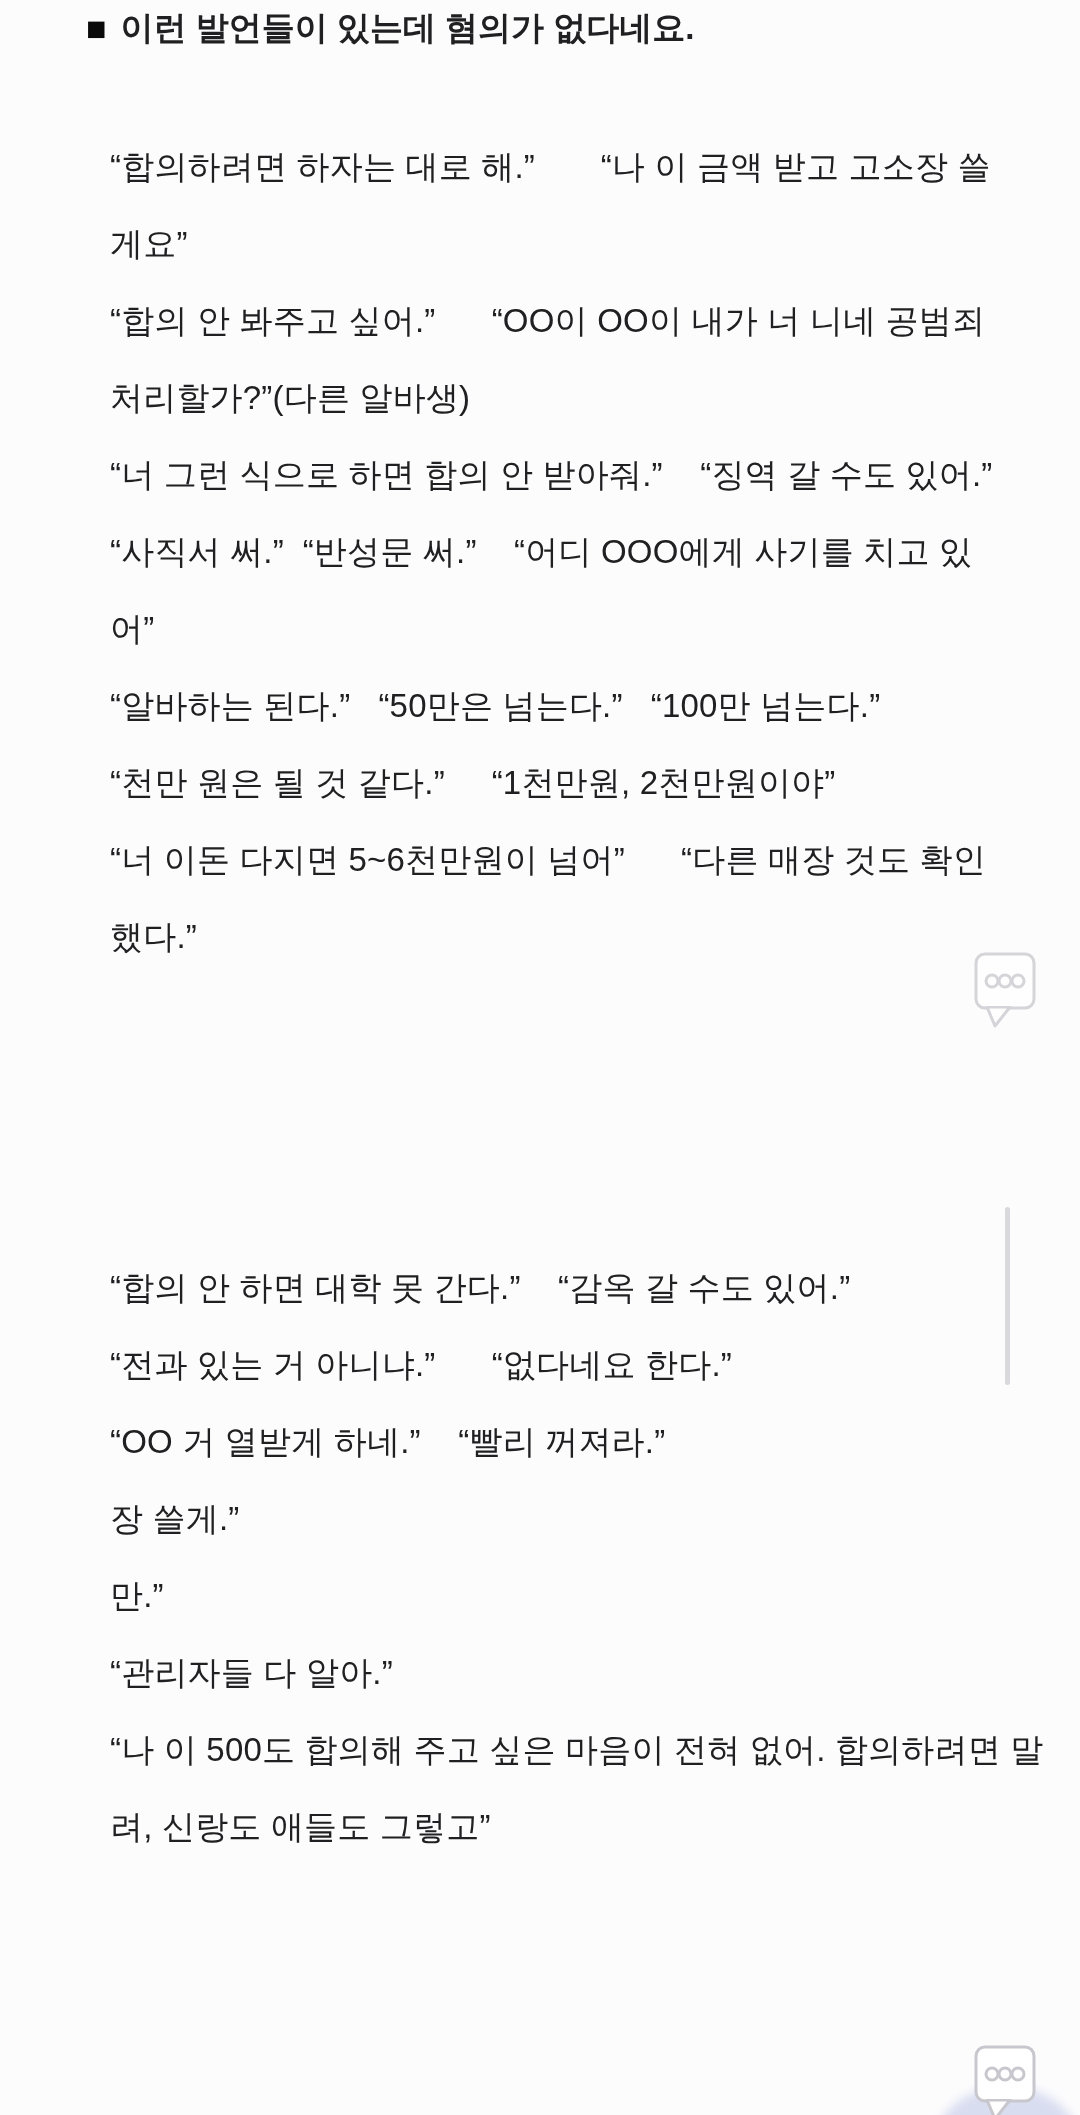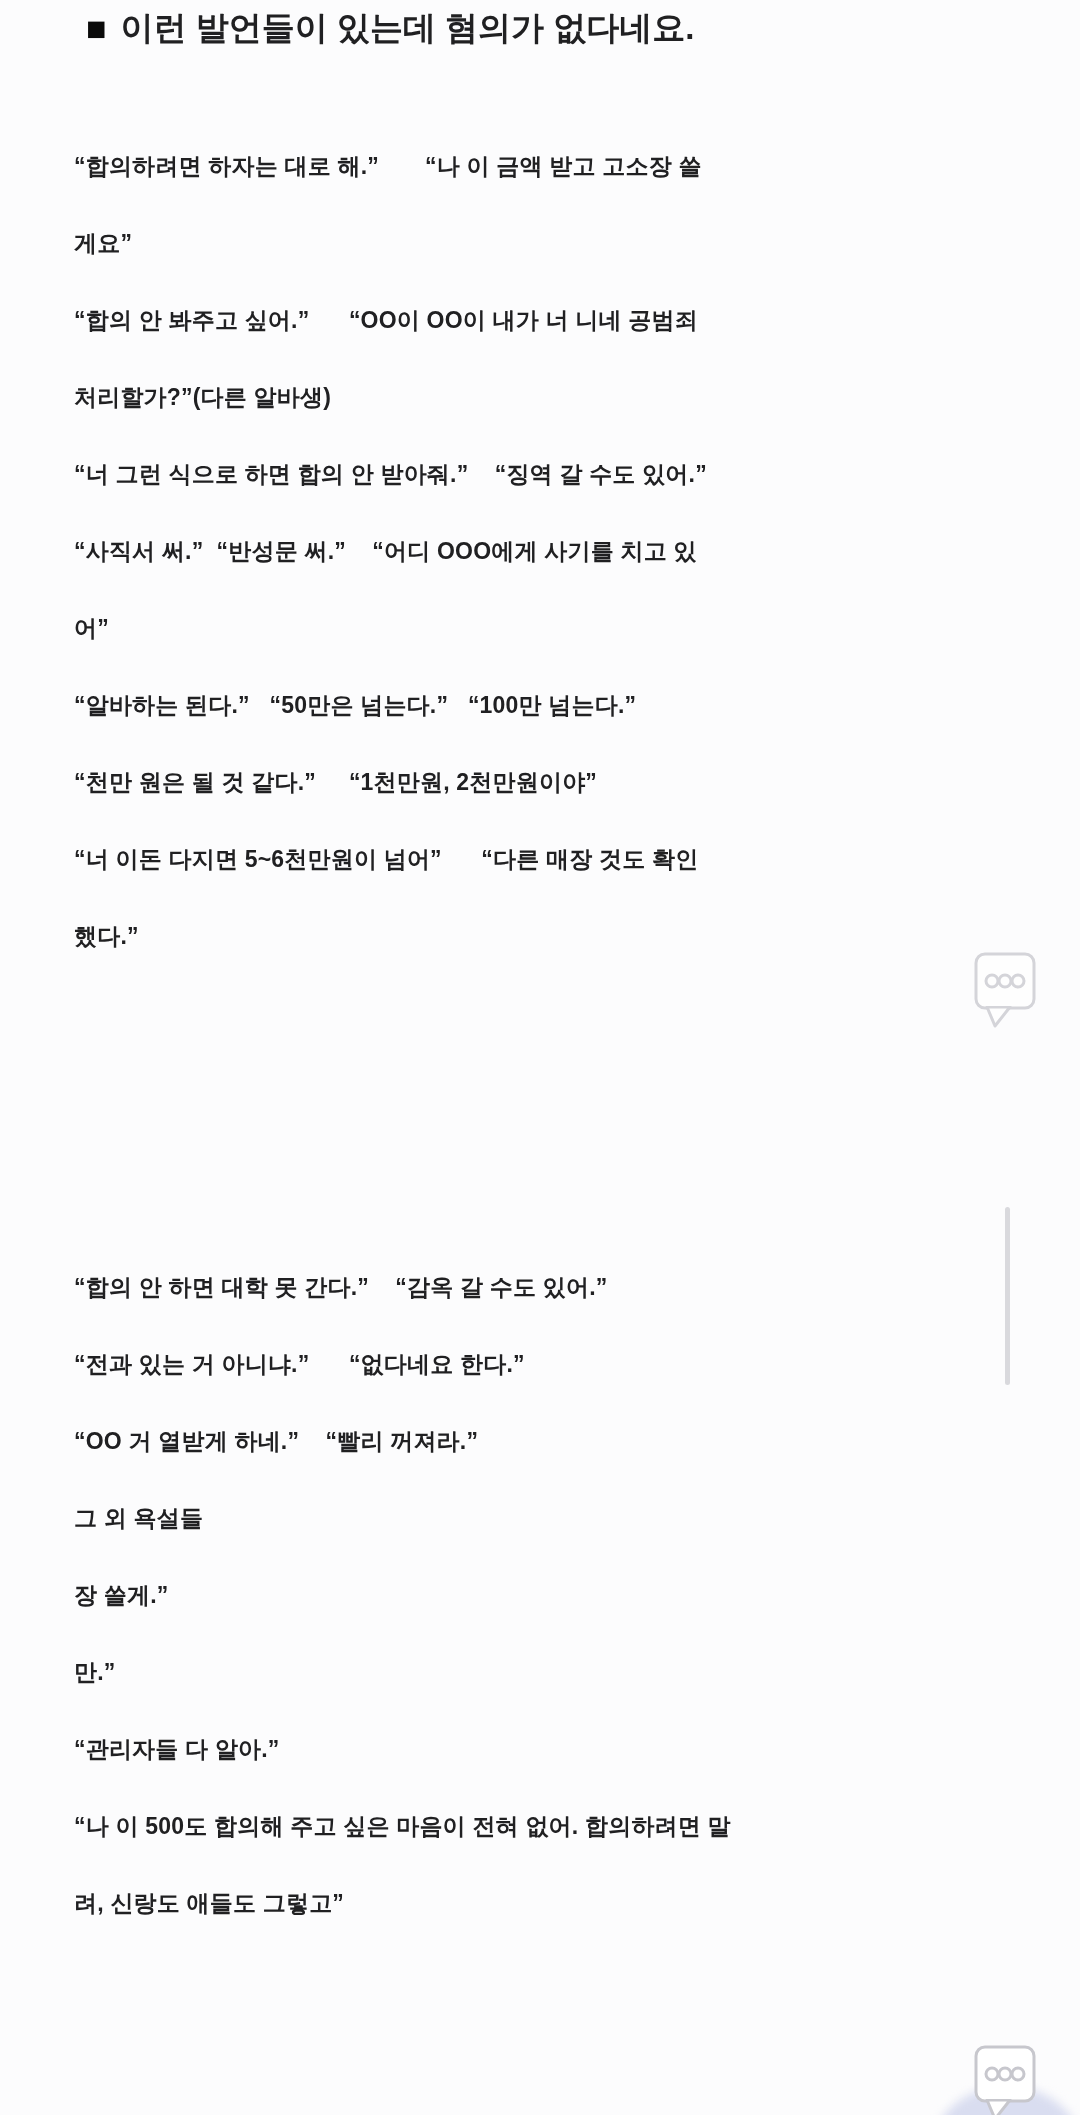--- a/index.html
+++ b/index.html
@@ -30,24 +30,25 @@
   }
   .quotes{
     position:absolute;
     left:74px;right:40px;
   }
   #block1{top:128px;}
   #block2{top:1249px;}
   .q-line{
     height:77px;
     line-height:77px;
-    font-size:23px;
-    font-weight:700;
+    font-size:33px;
+    font-weight:400;
     white-space:pre;
     letter-spacing:0.2px;
+    margin-left:36px;
   }
   .comment-icon{
     position:absolute;
     width:64px;height:78px;
   }
   #comment-icon-1{left:973px;top:951px;opacity:0.75;}
   #comment-icon-2{left:973px;top:2044px;z-index:3;}
   .blob{
     position:absolute;
     left:933px;top:2086px;
@@ -86,21 +87,20 @@
     <div class="q-line">“알바하는 된다.”   “50만은 넘는다.”   “100만 넘는다.”</div>
     <div class="q-line">“천만 원은 될 것 같다.”     “1천만원, 2천만원이야”</div>
     <div class="q-line">“너 이돈 다지면 5~6천만원이 넘어”      “다른 매장 것도 확인</div>
     <div class="q-line">했다.”</div>
   </div>
 
   <div id="block2" class="quotes">
     <div class="q-line">“합의 안 하면 대학 못 간다.”    “감옥 갈 수도 있어.”</div>
     <div class="q-line">“전과 있는 거 아니냐.”      “없다네요 한다.”</div>
     <div class="q-line">“OO 거 열받게 하네.”    “빨리 꺼져라.”</div>
-    <div class="q-line">그 외 욕설들</div>
     <div class="q-line">장 쓸게.”</div>
     <div class="q-line">만.”</div>
     <div class="q-line">“관리자들 다 알아.”</div>
     <div class="q-line">“나 이 500도 합의해 주고 싶은 마음이 전혀 없어. 합의하려면 말</div>
     <div class="q-line">려, 신랑도 애들도 그렇고”</div>
   </div>
 
   <svg id="comment-icon-1" class="comment-icon" viewBox="0 0 64 78">
     <rect x="3" y="3" width="58" height="54" rx="9" fill="#ffffff" stroke="#c7c7cd" stroke-width="3"></rect>
     <path d="M14 56 L22 75 L37 56 Z" fill="#ffffff" stroke="#c7c7cd" stroke-width="3" stroke-linejoin="round"></path>

